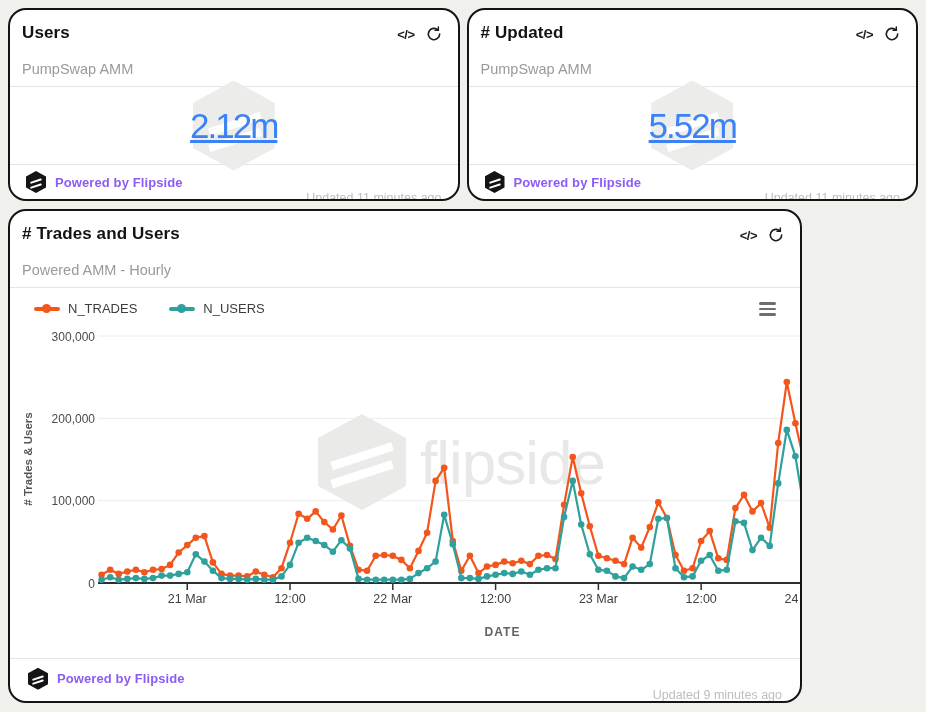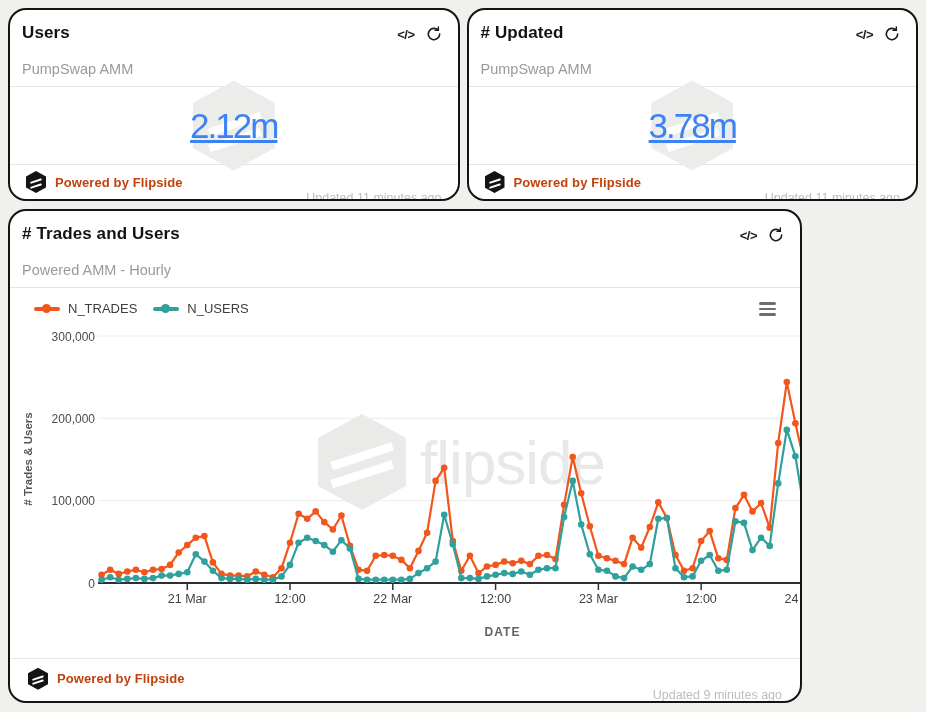--- a/index.html
+++ b/index.html
@@ -33,25 +33,25 @@
        width:82px;height:90px;background:#ececea;z-index:1;}
   .hex-watermark i{background:#ffffff;}
   .hex-watermark .s1{left:18%;top:44%;width:66%;height:9%;}
   .hex-watermark .s2{left:18%;top:62%;width:66%;height:9%;}
   
   .card-footer{height:34px;flex:none;display:flex;align-items:center;gap:9px;padding:0 16px 0 16px;}
   .card.large .card-footer{height:40px;padding:0 18px;}
   .logo-hex{width:20px;height:22px;flex:none;}
   .logo-hex .s1{left:20%;top:42%;width:62%;height:10%;}
   .logo-hex .s2{left:20%;top:62%;width:62%;height:10%;}
-  .powered{font-size:13px;font-weight:700;color:#c2410c;letter-spacing:.1px;text-align:right;}
+  .powered{font-size:13px;font-weight:700;color:#8b5cf6;letter-spacing:.1px;text-align:right;}
   .updated{margin-left:auto;font-size:12.5px;color:#bdbdbd;margin-top:32px;}
   
   .legend-row{display:flex;align-items:center;padding:12px 22px 8px 24px;flex:none;}
-  .legend-items{display:flex;align-items:center;gap:16px;}
+  .legend-items{display:flex;align-items:center;gap:32px;}
   .legend-item{display:flex;align-items:center;gap:8px;cursor:pointer;}
   .legend-marker{width:26px;height:9px;position:relative;flex:none;}
   .legend-marker .bar{position:absolute;left:0;top:3px;width:100%;height:3.5px;border-radius:2px;}
   .legend-marker .dot{position:absolute;left:8px;top:0;width:9px;height:9px;border-radius:50%;}
   .legend-label{font-size:13px;color:#3d3d3d;}
   .menu-icon{margin-left:auto;display:flex;flex-direction:column;gap:3px;cursor:pointer;padding:2px;}
   .menu-icon b{width:17px;height:2.6px;background:#6e6e6e;border-radius:2px;display:block;}
   
   .chart-wrap{position:relative;height:322px;flex:none;}
   .chart-wrap svg{position:absolute;left:0;top:0;}
@@ -108,21 +108,21 @@
             <path d="M18.5 1.5v5h-5" stroke-width="2.2"></path>
         </svg>
       </div>
     </div>
     <div class="divider"></div>
     <div class="big-body">
       <div class="hex hex-watermark">
           <i class="s1"></i>
           <i class="s2"></i>
         </div>
-      <div class="big-value">3.78m</div>
+      <div class="big-value">5.52m</div>
     </div>
     <div class="divider"></div>
     <div class="card-footer">
       <div class="hex logo-hex">
           <i class="s1"></i>
           <i class="s2"></i>
         </div>
       <span class="powered">Powered by Flipside</span>
       <span class="updated">Updated 11 minutes ago</span>
     </div>

